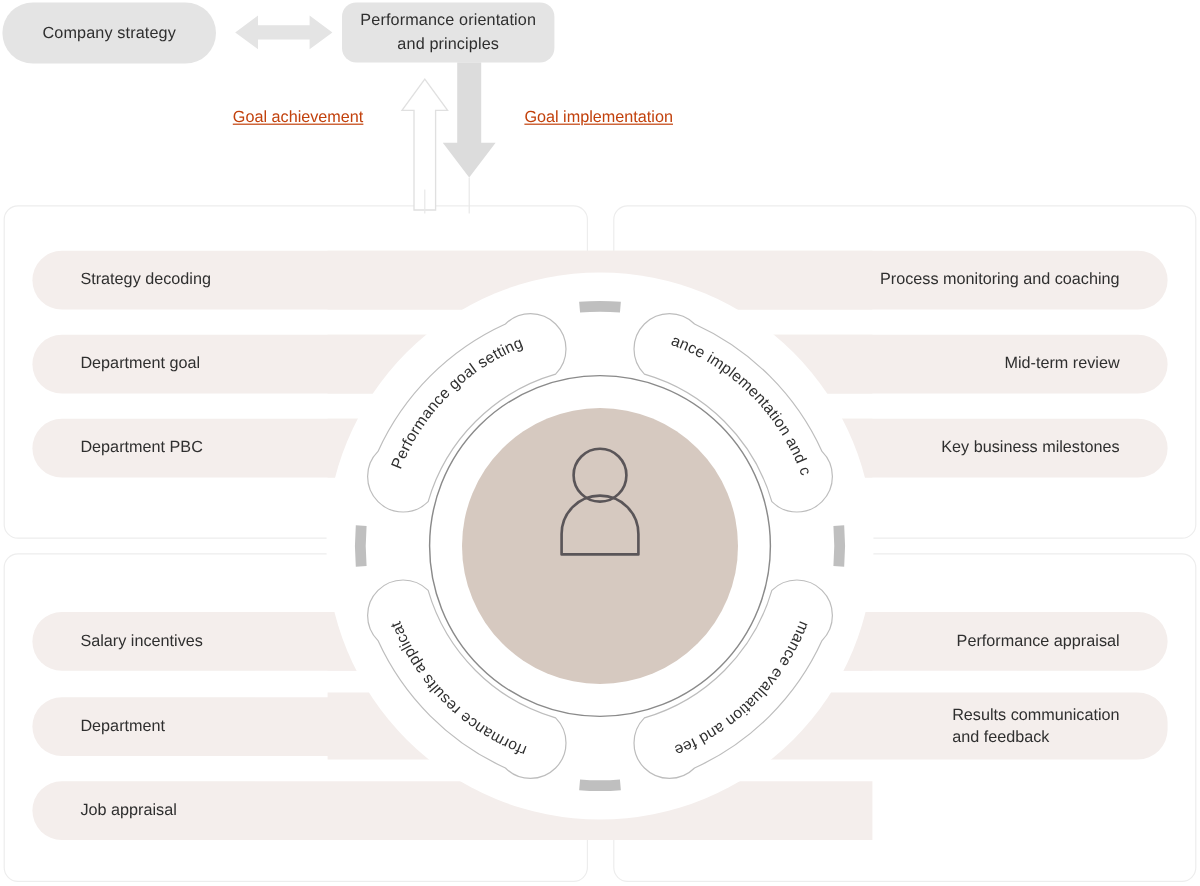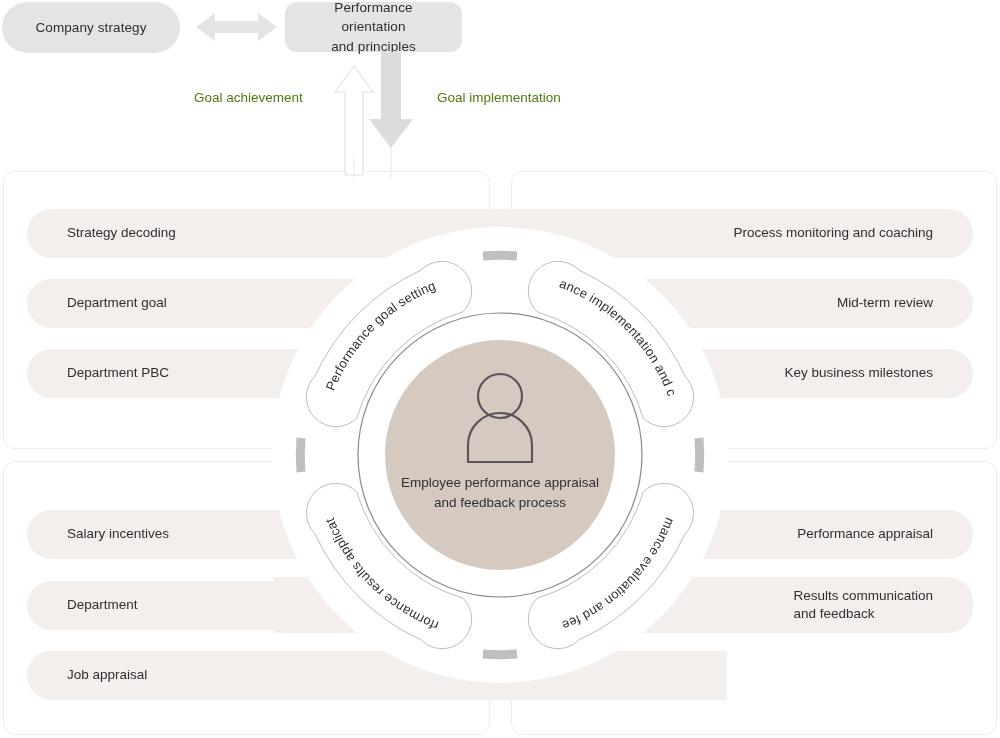--- a/index.html
+++ b/index.html
@@ -40,29 +40,30 @@
     width: 178px;
     height: 51px;
     border-radius: 26px;
   }
   #box-orientation {
     left: 285px;
     top: 2px;
     width: 177px;
     height: 50px;
     border-radius: 12px;
-    padding: 0 20px;
+    padding: 0 10px;
     justify-content: center;
   }
 
   .hlabel {
     position: absolute;
     font-size: 13.5px;
-    color: #4d7c0f;
+    color: #c2410c;
     white-space: nowrap;
+    text-decoration: underline;
   }
   #label-achievement { left: 194px; top: 90px; }
   #label-decomposition { left: 437px; top: 90px; }
 
   
   .svg-layer {
     position: absolute;
     left: 0;
     top: 0;
     width: 1000px;
@@ -297,22 +298,18 @@
       <text class="arc-text">
         <textPath href="#tp-results" startOffset="50%" text-anchor="middle">Performance results application</textPath>
       </text>
     </svg>
 
     <svg id="center-icon" width="74" height="92" viewBox="0 0 74 92">
       <circle cx="37" cy="24" r="22" fill="none" stroke="#5a5558" stroke-width="2.2"></circle>
       <path d="M5,90 L5,73 A32 32 0 0 1 69,73 L69,90 Z" fill="none" stroke="#5a5558" stroke-width="2.2" stroke-linejoin="round"></path>
     </svg>
 
-    <div id="center-caption">
-      <span>Employee performance appraisal</span><br>
-      <span>and feedback process</span>
-    </div>
   </div>
 
   <div class="hlabel" id="label-achievement">Goal achievement</div>
   <div class="hlabel" id="label-decomposition">Goal implementation</div>
 
 </div>
 
 </body></html>

